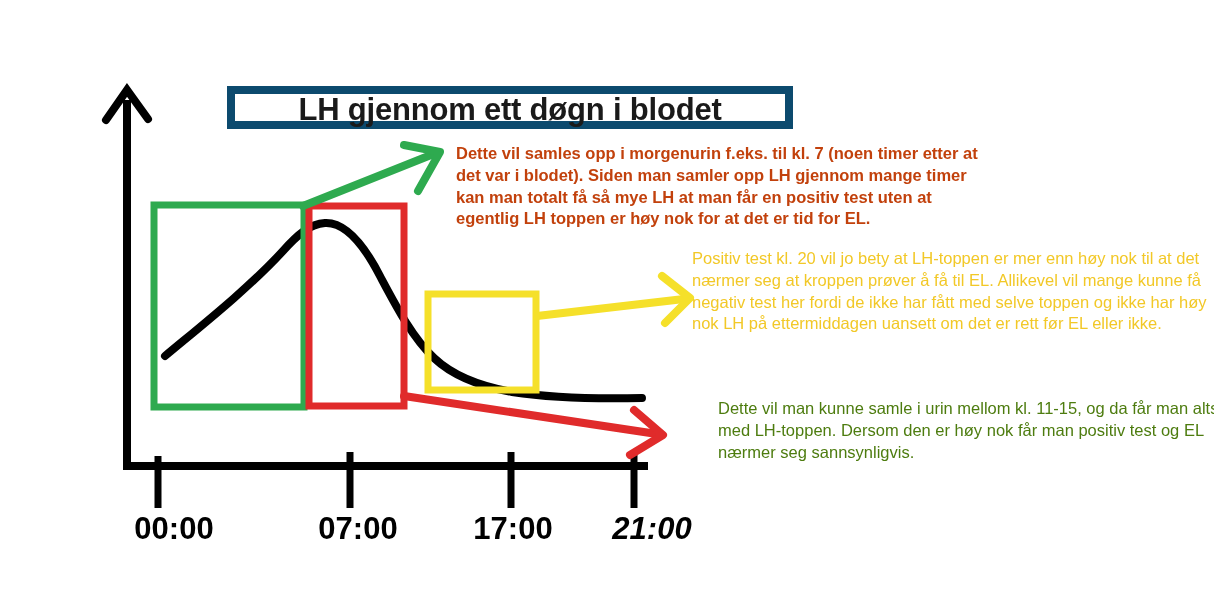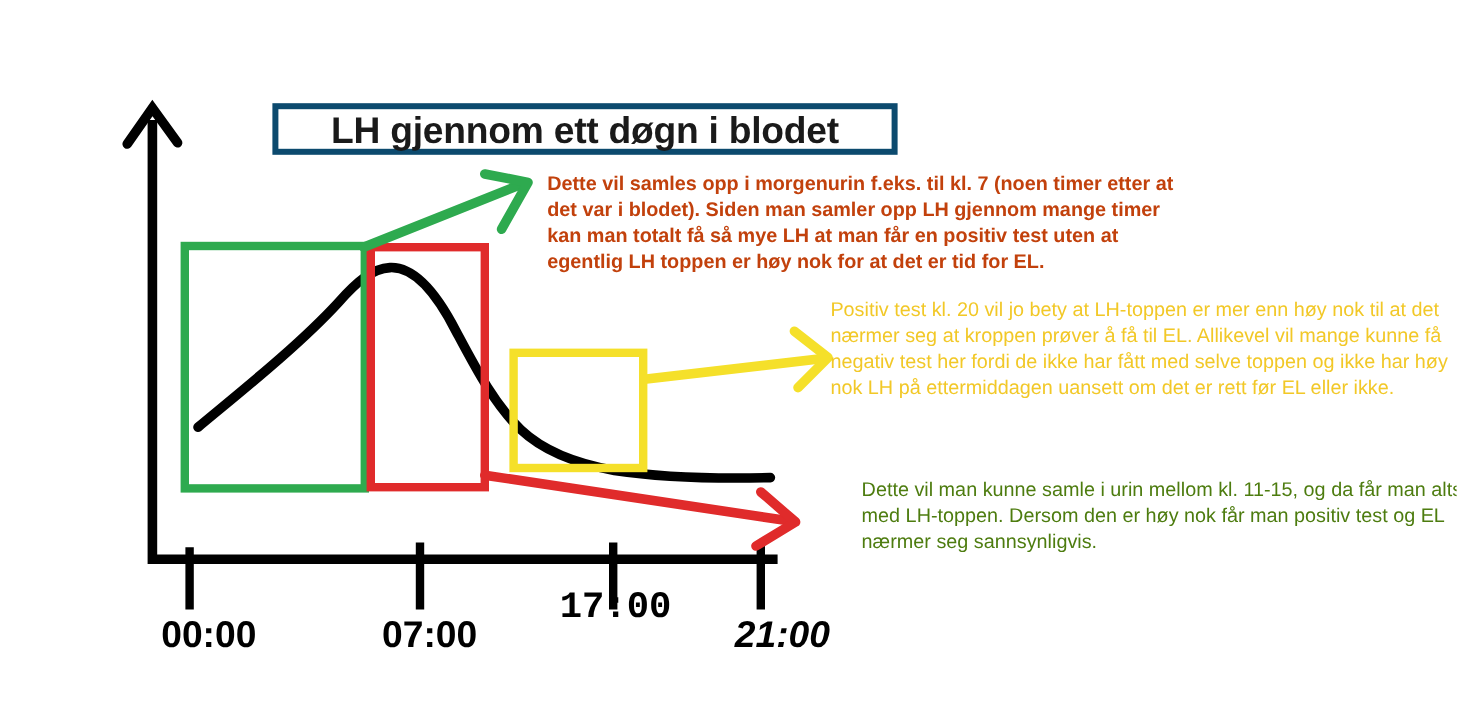--- a/index.html
+++ b/index.html
@@ -21,27 +21,27 @@
     top: 0;
     width: 1214px;
     height: 592px;
   }
 
   
   .title-box {
     position: absolute;
     left: 227px;
     top: 86px;
-    width: 521px;
+    width: 566px;
     height: 43px;
-    border: 5px solid #0c4a6e;
+    border: 8px solid #0c4a6e;
     background: #ffffff;
     box-sizing: border-box;
     display: flex;
-    align-items: flex-end;
+    align-items: flex-start;
     justify-content: center;
   }
   .title-text {
     font-family: "Liberation Sans", sans-serif;
     font-weight: bold;
     font-size: 31px;
     color: #1a1a1a;
     letter-spacing: -0.2px;
     white-space: nowrap;
     line-height: 1;
@@ -122,21 +122,21 @@
     </g>
 
   </svg>
 
   <div class="title-box">
     <span class="title-text">LH gjennom ett døgn i blodet</span>
   </div>
 
   <div class="tick-label" style="left:174px; top:513px;">00:00</div>
   <div class="tick-label" style="left:358px; top:513px;">07:00</div>
-  <div class="tick-label" style="left:513px; top:491px;font-family:Liberation Mono, monospace;">17:00</div>
+  <div class="tick-label" style="left:513px; top:513px;">17:00</div>
   <div class="tick-label" style="left:652px; top:513px;font-style:italic;">21:00</div>
 
   <div class="note note-green">Dette vil samles opp i morgenurin f.eks. til kl. 7 (noen timer etter at det var i blodet). Siden man samler opp LH gjennom mange timer kan man totalt få så mye LH at man får en positiv test uten at egentlig LH toppen er høy nok for at det er tid for EL.</div>
 
   <div class="note note-yellow">Positiv test kl. 20 vil jo bety at LH-toppen er mer enn høy nok til at det nærmer seg at kroppen prøver å få til EL. Allikevel vil mange kunne få negativ test her fordi de ikke har fått med selve toppen og ikke har høy nok LH på ettermiddagen uansett om det er rett før EL eller ikke.</div>
 
   <div class="note note-red">Dette vil man kunne samle i urin mellom kl. 11-15, og da får man altså med LH-toppen. Dersom den er høy nok får man positiv test og EL nærmer seg sannsynligvis.</div>
 
 </div>
 

